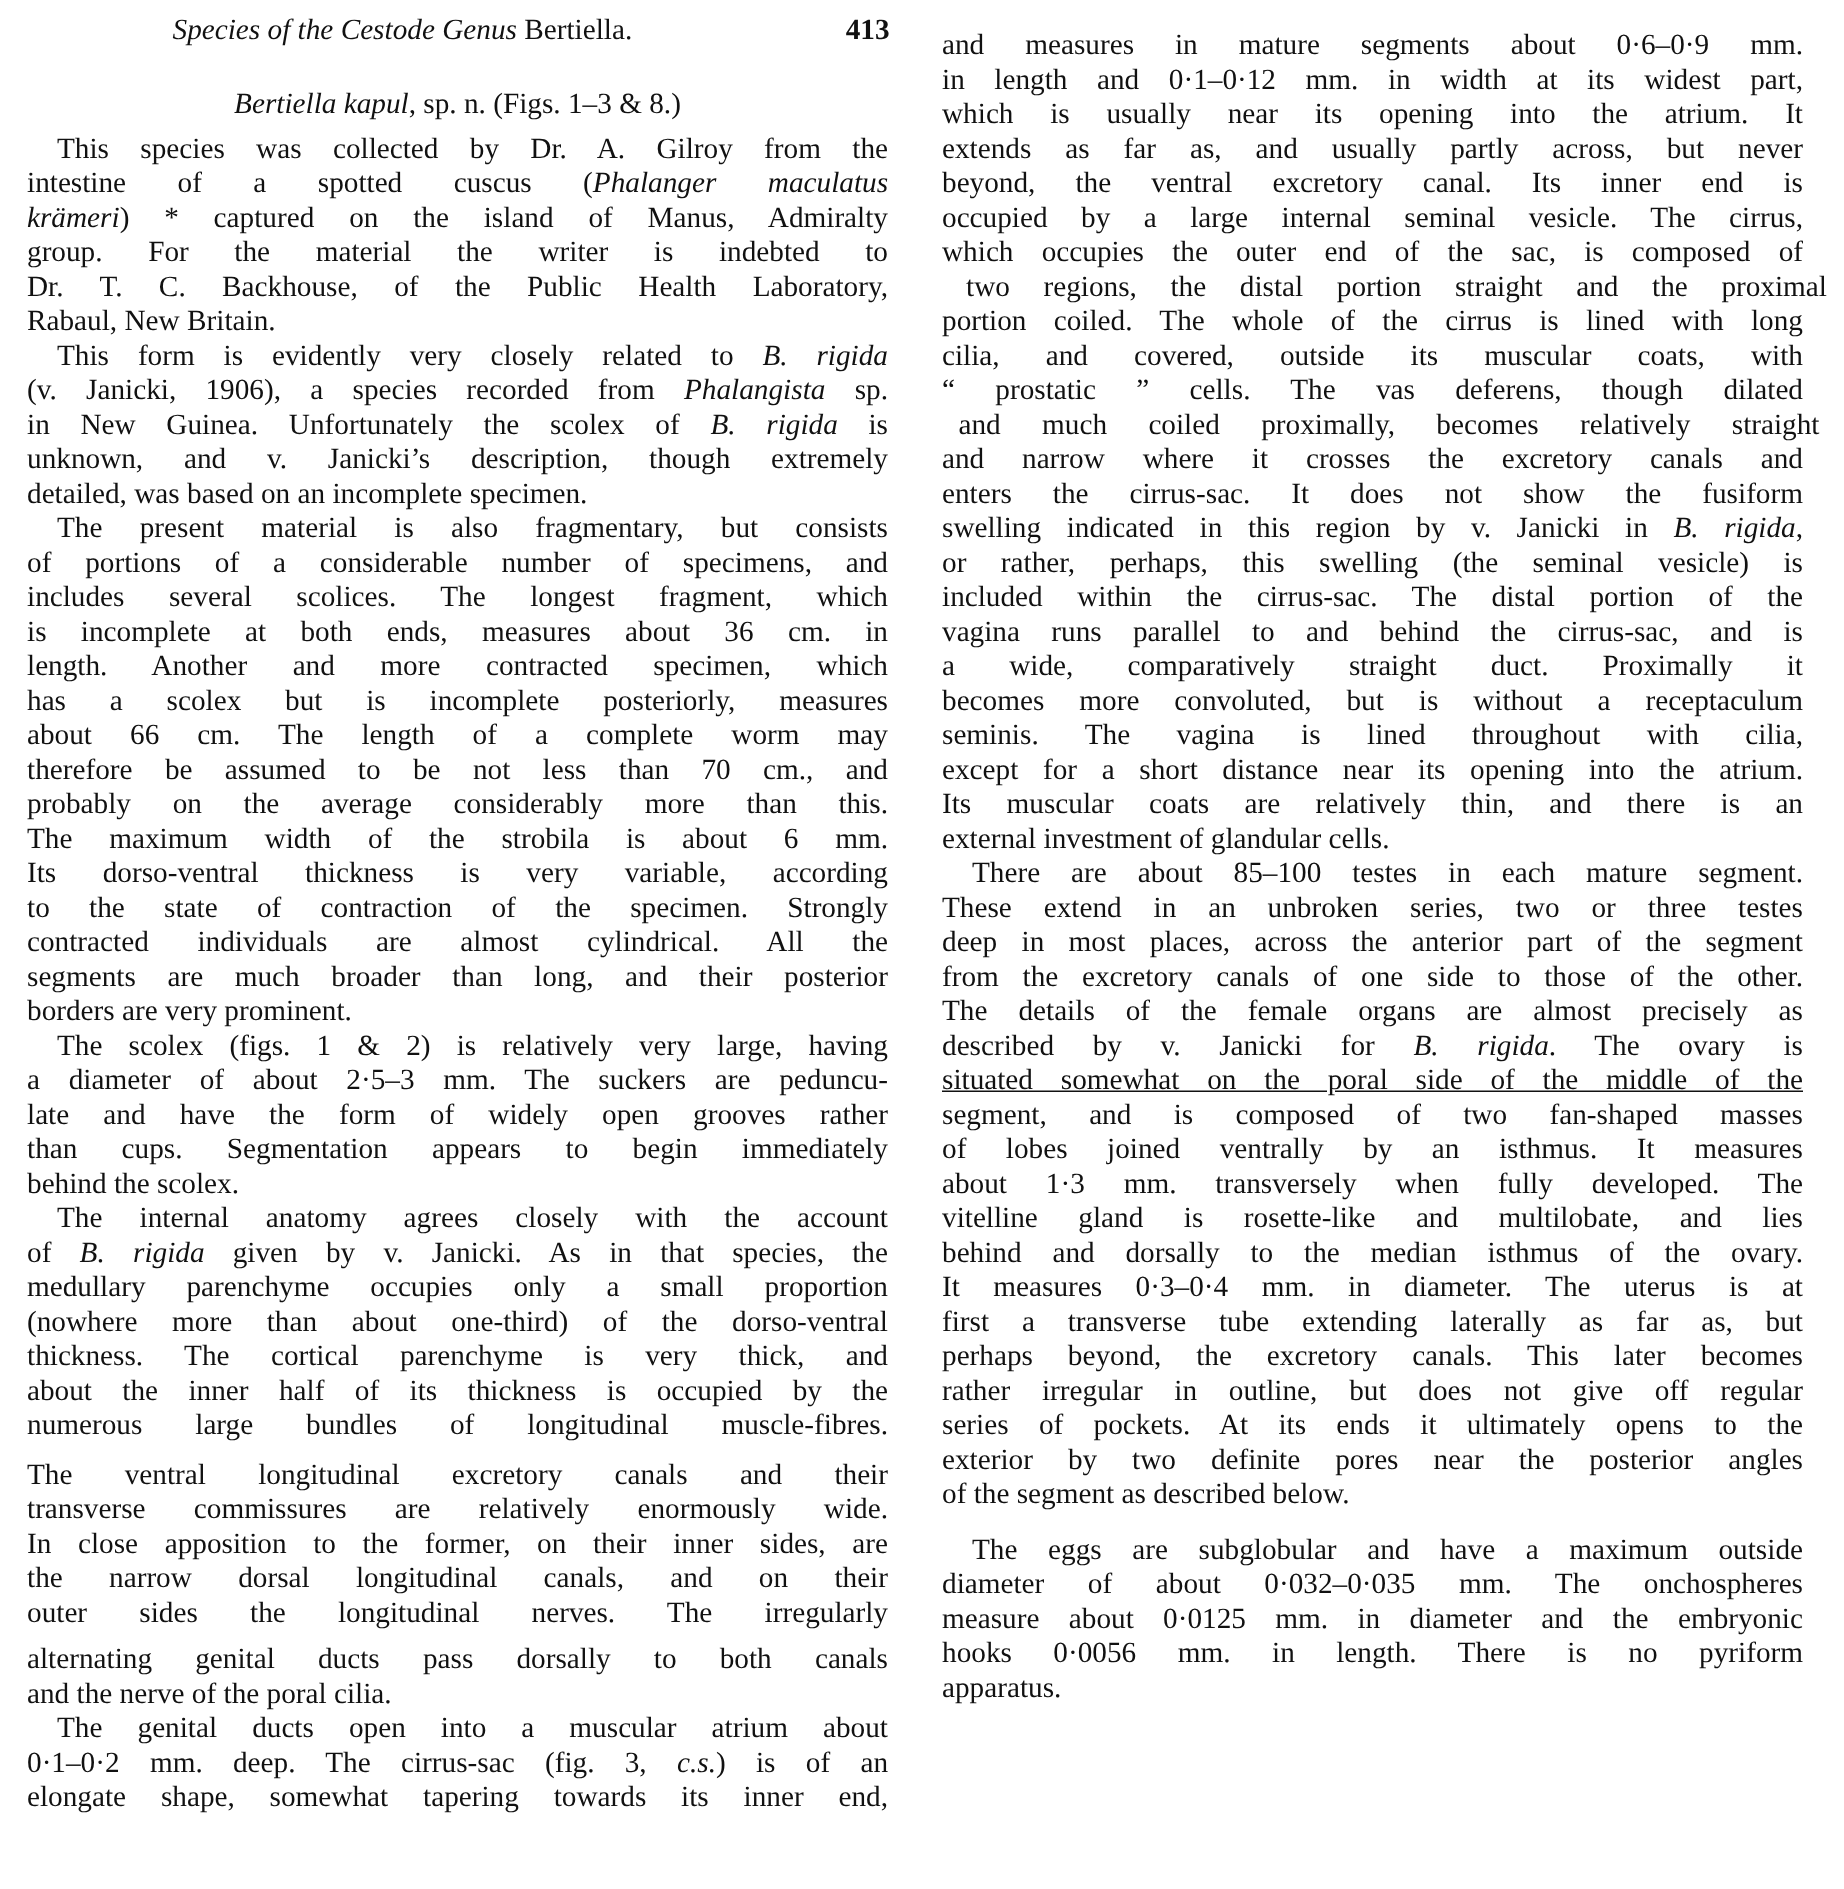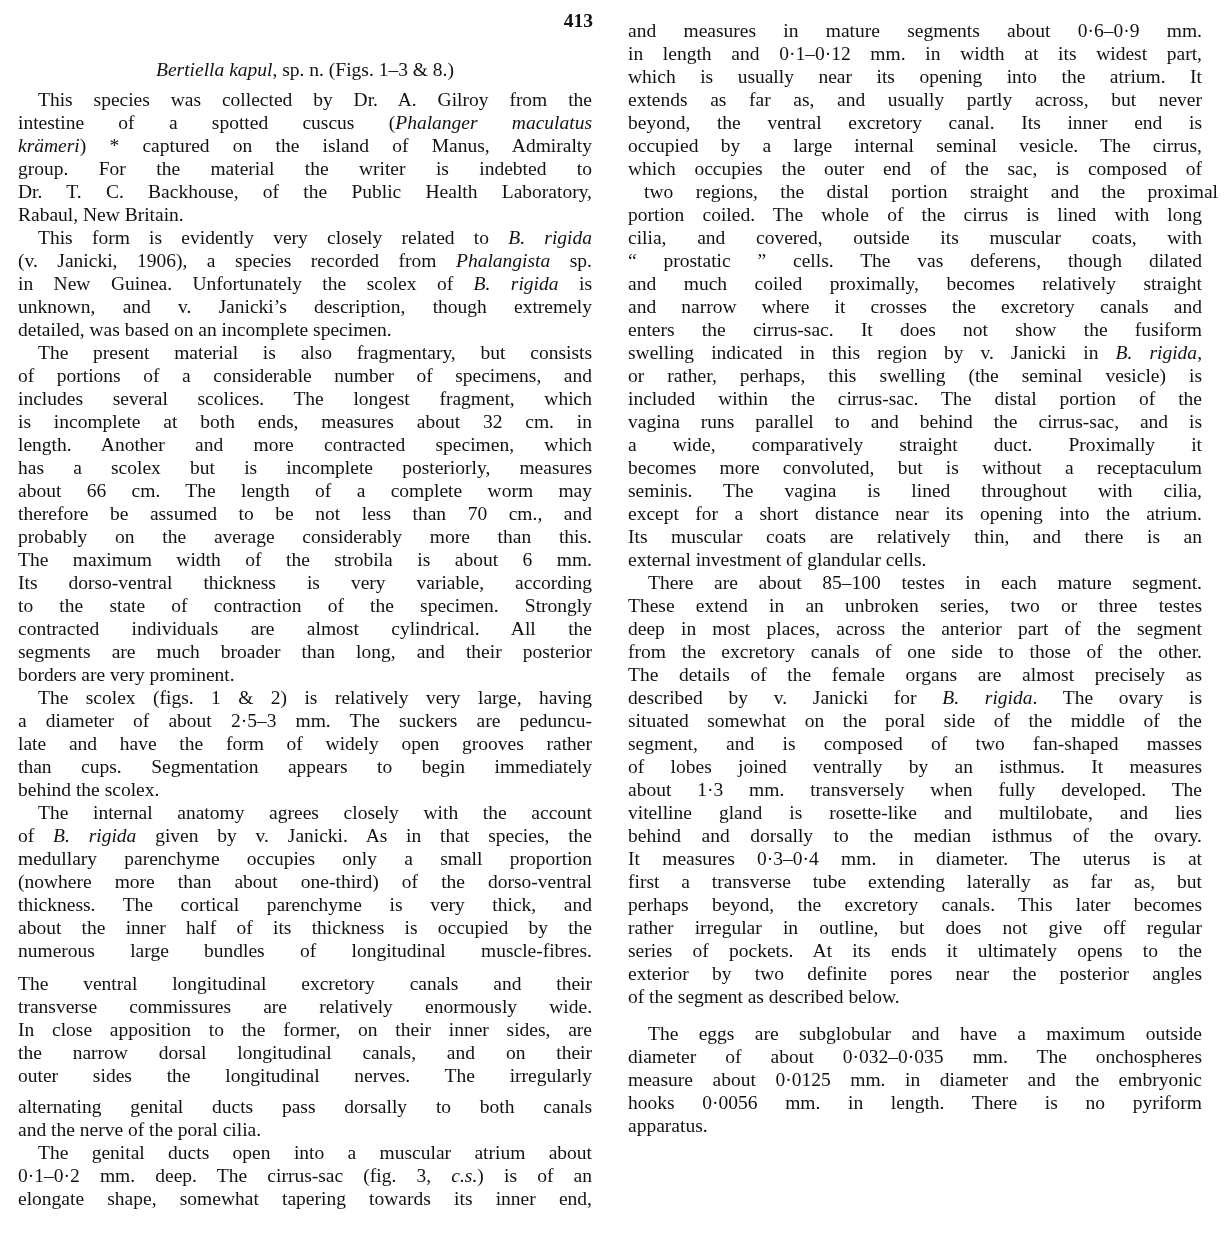--- a/index.html
+++ b/index.html
@@ -18,41 +18,42 @@
   .header .title { position: absolute; left: 0; }
   .header .pageno { position: absolute; right: 0; font-weight: bold; }
   .species-heading { position: absolute; top: 58px; left: 0; width: 100%;
                      text-align: center; font-size: 19.5px; line-height: 24px; }
   i { font-style: italic; }
 </style>
 </head>
 <body>
 
 <div class="header">
+  <span class="title"><i>Species of the Cestode Genus</i><span> Bertiella.</span></span>
   <span class="pageno">413</span>
 </div>
 
 <div class="col col-left">
   <div class="species-heading"><i>Bertiella kapul</i><span>, sp. n.   (Figs. 1–3 &amp; 8.)</span></div>
   <div id="left-lines">
       <div class="line indent" style="top: 88px;"><span>This species was collected by Dr. A. Gilroy from the</span></div>
       <div class="line" style="top: 111px;"><span>intestine  of  a  spotted  cuscus  (</span><i>Phalanger  maculatus</i></div>
       <div class="line" style="top: 134px;"><i>krämeri</i><span>) * captured on the island of Manus, Admiralty</span></div>
       <div class="line" style="top: 157px;"><span>group.  For the material the writer is indebted to</span></div>
       <div class="line" style="top: 180px;"><span>Dr. T. C. Backhouse, of the Public Health Laboratory,</span></div>
       <div class="line last" style="top: 203px;"><span>Rabaul, New Britain.</span></div>
       <div class="line indent" style="top: 226px;"><span>This form is evidently very closely related to </span><i>B. rigida</i></div>
       <div class="line" style="top: 249px;"><span>(v. Janicki, 1906), a species recorded from </span><i>Phalangista</i><span> sp.</span></div>
       <div class="line" style="top: 272px;"><span>in New Guinea.  Unfortunately the scolex of </span><i>B. rigida</i><span> is</span></div>
       <div class="line" style="top: 295px;"><span>unknown, and v. Janicki’s description, though extremely</span></div>
       <div class="line last" style="top: 318px;"><span>detailed, was based on an incomplete specimen.</span></div>
       <div class="line indent" style="top: 341px;"><span>The present material is also fragmentary, but consists</span></div>
       <div class="line" style="top: 364px;"><span>of portions of a considerable number of specimens, and</span></div>
       <div class="line" style="top: 387px;"><span>includes several scolices.  The longest fragment, which</span></div>
-      <div class="line" style="top: 410px;"><span>is incomplete at both ends, measures about 32 cm. in</span></div>
+      <div class="line" style="top: 410px;"><span>is incomplete at both ends, measures about 36 cm. in</span></div>
       <div class="line" style="top: 433px;"><span>length.  Another and more contracted specimen, which</span></div>
       <div class="line" style="top: 456px;"><span>has a scolex but is incomplete posteriorly, measures</span></div>
       <div class="line" style="top: 479px;"><span>about 66 cm.  The length of a complete worm may</span></div>
       <div class="line" style="top: 502px;"><span>therefore be assumed to be not less than 70 cm., and</span></div>
       <div class="line" style="top: 525px;"><span>probably on the average considerably more than this.</span></div>
       <div class="line" style="top: 548px;"><span>The maximum width of the strobila is about 6 mm.</span></div>
       <div class="line" style="top: 571px;"><span>Its dorso-ventral thickness is very variable, according</span></div>
       <div class="line" style="top: 594px;"><span>to the state of contraction of the specimen.  Strongly</span></div>
       <div class="line" style="top: 617px;"><span>contracted individuals are almost cylindrical.  All the</span></div>
       <div class="line" style="top: 640px;"><span>segments are much broader than long, and their posterior</span></div>
@@ -88,40 +89,40 @@
       <div class="line" style="top: 42px;"><span>in length and 0·1–0·12 mm. in width at its widest part,</span></div>
       <div class="line" style="top: 65px;"><span>which is usually near its opening into the atrium.  It</span></div>
       <div class="line" style="top: 88px;"><span>extends as far as, and usually partly across, but never</span></div>
       <div class="line" style="top: 111px;"><span>beyond, the ventral excretory canal.  Its inner end is</span></div>
       <div class="line" style="top: 134px;"><span>occupied by a large internal seminal vesicle.  The cirrus,</span></div>
       <div class="line" style="top: 157px;"><span>which occupies the outer end of the sac, is composed of</span></div>
       <div class="line" style="top: 180px; margin-left: 16px;"><span>two regions, the distal portion straight and the proximal</span></div>
       <div class="line" style="top: 203px;"><span>portion coiled.  The whole of the cirrus is lined with long</span></div>
       <div class="line" style="top: 226px;"><span>cilia, and covered, outside its muscular coats, with</span></div>
       <div class="line" style="top: 249px;"><span>“ prostatic ” cells.  The vas deferens, though dilated</span></div>
-      <div class="line" style="top: 272px;"><span>and much coiled proximally, becomes relatively straight</span></div>
+      <div class="line" style="top: 272px; margin-left: 11px;"><span>and much coiled proximally, becomes relatively straight</span></div>
       <div class="line" style="top: 295px;"><span>and narrow where it crosses the excretory canals and</span></div>
       <div class="line" style="top: 318px;"><span>enters the cirrus-sac.  It does not show the fusiform</span></div>
       <div class="line" style="top: 341px;"><span>swelling indicated in this region by v. Janicki in </span><i>B. rigida</i><span>,</span></div>
       <div class="line" style="top: 364px;"><span>or rather, perhaps, this swelling (the seminal vesicle) is</span></div>
       <div class="line" style="top: 387px;"><span>included within the cirrus-sac.  The distal portion of the</span></div>
       <div class="line" style="top: 410px;"><span>vagina runs parallel to and behind the cirrus-sac, and is</span></div>
       <div class="line" style="top: 433px;"><span>a wide, comparatively straight duct.  Proximally it</span></div>
       <div class="line" style="top: 456px;"><span>becomes more convoluted, but is without a receptaculum</span></div>
       <div class="line" style="top: 479px;"><span>seminis.  The vagina is lined throughout with cilia,</span></div>
       <div class="line" style="top: 502px;"><span>except for a short distance near its opening into the atrium.</span></div>
       <div class="line" style="top: 525px;"><span>Its muscular coats are relatively thin, and there is an</span></div>
       <div class="line last" style="top: 548px;"><span>external investment of glandular cells.</span></div>
       <div class="line indent" style="top: 571px;"><span>There are about 85–100 testes in each mature segment.</span></div>
       <div class="line" style="top: 594px;"><span>These extend in an unbroken series, two or three testes</span></div>
       <div class="line" style="top: 617px;"><span>deep in most places, across the anterior part of the segment</span></div>
       <div class="line" style="top: 640px;"><span>from the excretory canals of one side to those of the other.</span></div>
       <div class="line" style="top: 663px;"><span>The details of the female organs are almost precisely as</span></div>
       <div class="line" style="top: 686px;"><span>described by v. Janicki for </span><i>B. rigida</i><span>.  The ovary is</span></div>
-      <div class="line" style="top: 709px;"><span>situated somewhat on the poral side of the middle of the</span></div>
+      <div class="line" style="top: 709px; text-decoration: underline;"><span>situated somewhat on the poral side of the middle of the</span></div>
       <div class="line" style="top: 732px;"><span>segment, and is composed of two fan-shaped masses</span></div>
       <div class="line" style="top: 755px;"><span>of lobes joined ventrally by an isthmus.  It measures</span></div>
       <div class="line" style="top: 778px;"><span>about 1·3 mm. transversely when fully developed.  The</span></div>
       <div class="line" style="top: 801px;"><span>vitelline gland is rosette-like and multilobate, and lies</span></div>
       <div class="line" style="top: 824px;"><span>behind and dorsally to the median isthmus of the ovary.</span></div>
       <div class="line" style="top: 847px;"><span>It measures 0·3–0·4 mm. in diameter.  The uterus is at</span></div>
       <div class="line" style="top: 870px;"><span>first a transverse tube extending laterally as far as, but</span></div>
       <div class="line" style="top: 893px;"><span>perhaps beyond, the excretory canals.  This later becomes</span></div>
       <div class="line" style="top: 916px;"><span>rather irregular in outline, but does not give off regular</span></div>
       <div class="line" style="top: 939px;"><span>series of pockets.  At its ends it ultimately opens to the</span></div>

